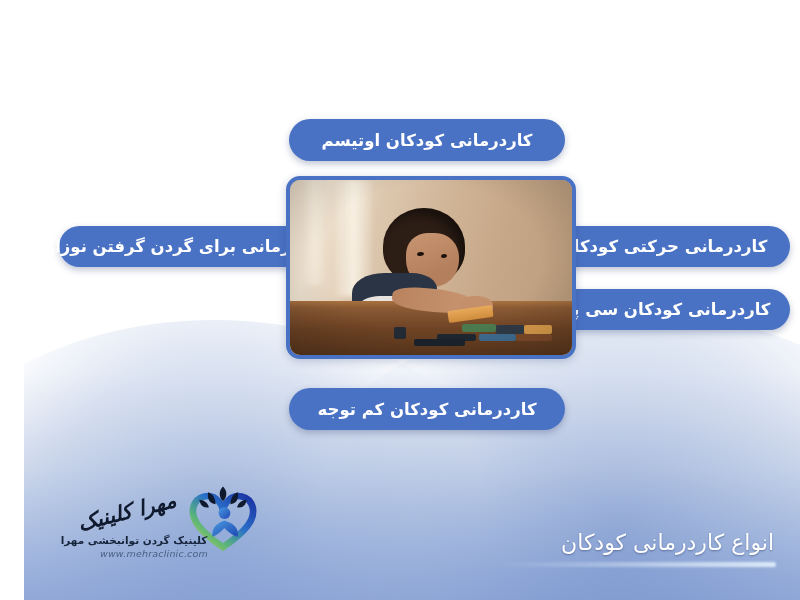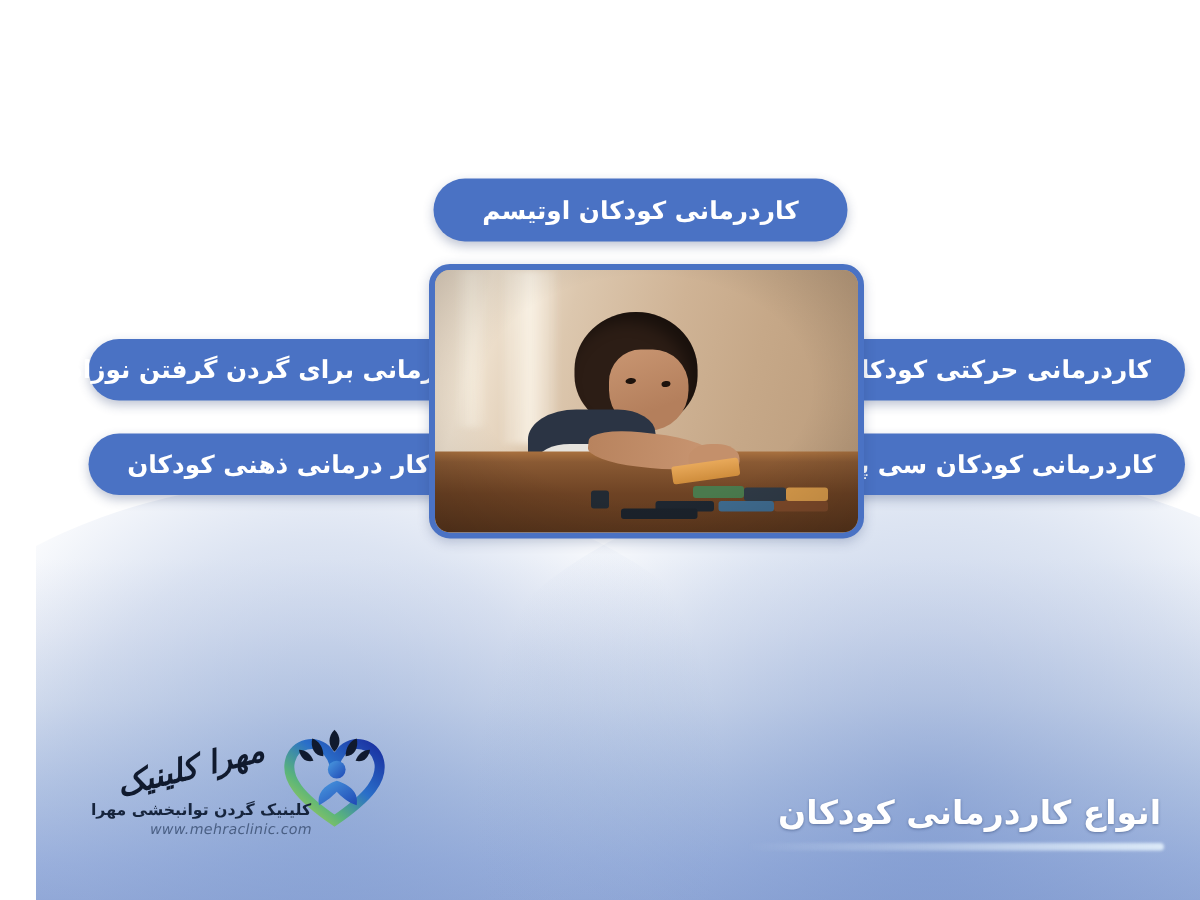--- a/index.html
+++ b/index.html
@@ -278,21 +278,21 @@
     background: radial-gradient(ellipse at 50% 45%, rgba(0,0,0,0) 55%, rgba(0,0,0,0.18) 100%);
   }
 
   
   .footer-title {
     position: absolute;
     right: 26px;
     top: 530px;
     color: #ffffff;
     font-size: 22px;
-    font-weight: bold;
+    font-weight: normal;
     letter-spacing: -0.3px;
     text-shadow: 0 1px 2px rgba(30,50,95,0.45);
     white-space: nowrap;
     margin-left: 33px;
   }
   .footer-underline {
     position: absolute;
     right: 24px;
     top: 562px;
     width: 280px;
@@ -364,32 +364,32 @@
   <div class="bg-tint-right"></div>
 
   <div class="pill pill-top">
     <span>کاردرمانی کودکان اوتیسم</span>
   </div>
 
   <div class="pill pill-left pill-left-1">
     <span>کاردرمانی برای گردن گرفتن نوزاد</span>
   </div>
 
-  <div class="pill pill-left pill-left-2">
-    <span>کار درمانی ذهنی کودکان</span>
-  </div>
 
   <div class="pill pill-right pill-right-1">
     <span>کاردرمانی حرکتی کودکان</span>
   </div>
 
   <div class="pill pill-right pill-right-2">
     <span>کاردرمانی کودکان سی پی</span>
   </div>
 
+  <div class="pill pill-bottom">
+    <span>کاردرمانی کودکان کم توجه</span>
+  </div>
 
   <div class="photo-frame">
     <div class="photo-inner">
       <div class="photo-blind2"></div>
       <div class="photo-blind"></div>
       <div class="child-head"></div>
       <div class="child-face"></div>
       <div class="child-eye"></div>
       <div class="child-eye2"></div>
       <div class="child-body"></div>

